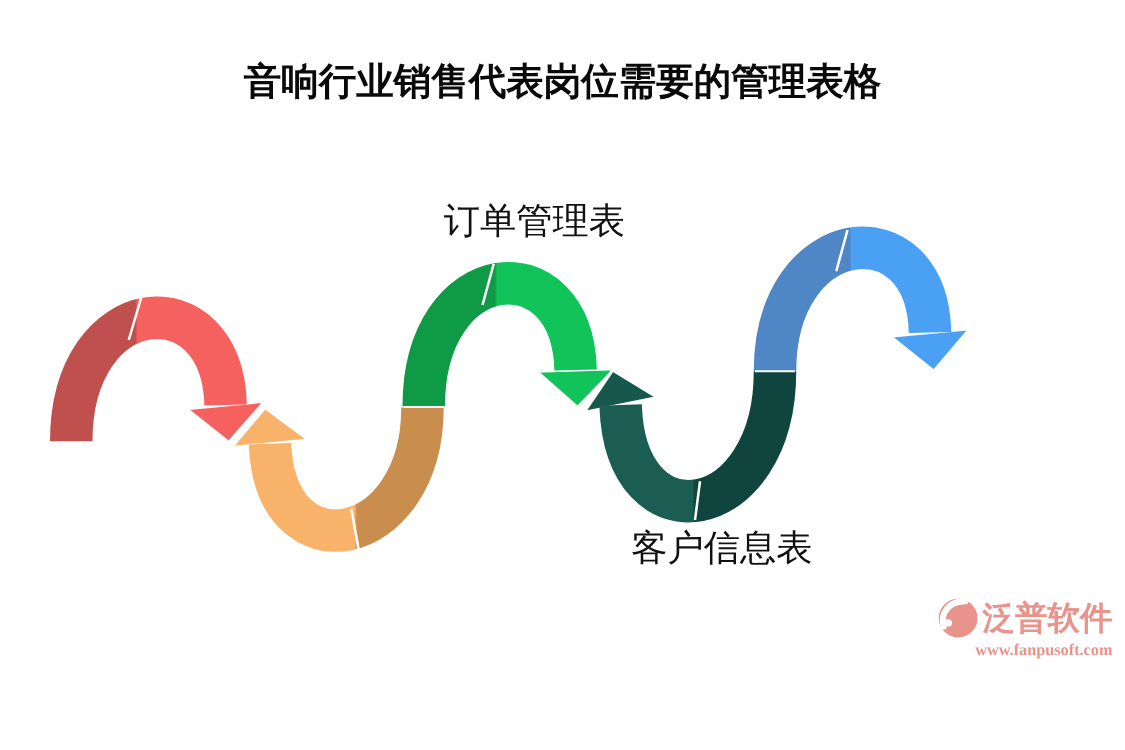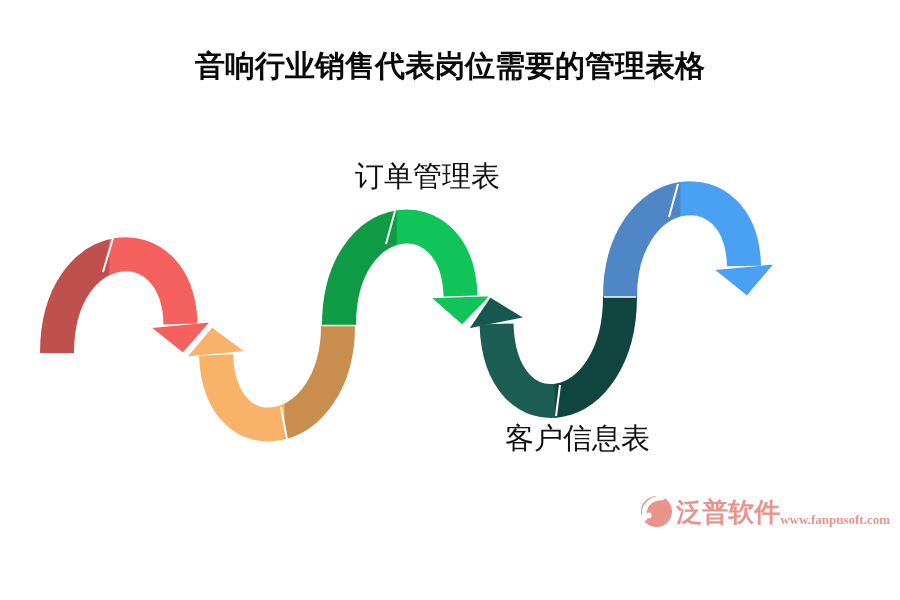--- a/index.html
+++ b/index.html
@@ -9,21 +9,21 @@
   }
   #arrow-svg{position:absolute;left:0;top:0;}
   .title{
     position:absolute;left:0;top:51px;width:900px;text-align:center;
     font-size:30px;font-weight:bold;color:#0a0a0a;line-height:1;letter-spacing:0px;
   }
   .label{
     position:absolute;font-size:29px;color:#111;line-height:1;white-space:nowrap;
   }
   .logo{
-    position:absolute;right:10px;bottom:8px;display:flex;flex-direction:row;align-items:flex-end;
+    position:absolute;right:10px;bottom:8px;display:flex;flex-direction:column;align-items:flex-end;
   }
   .logo-row{display:flex;align-items:center;gap:3px;}
   .logo-brand{font-size:26px;font-weight:bold;color:#e8948c;line-height:1;}
   .logo-url{font-family:"Liberation Serif","DejaVu Serif",serif;font-size:13px;font-weight:bold;color:#e8948c;line-height:1.2;margin-top:1px;text-align:right;}
 </style>
 </head>
 <body>
 
 <div id="stage">
 

